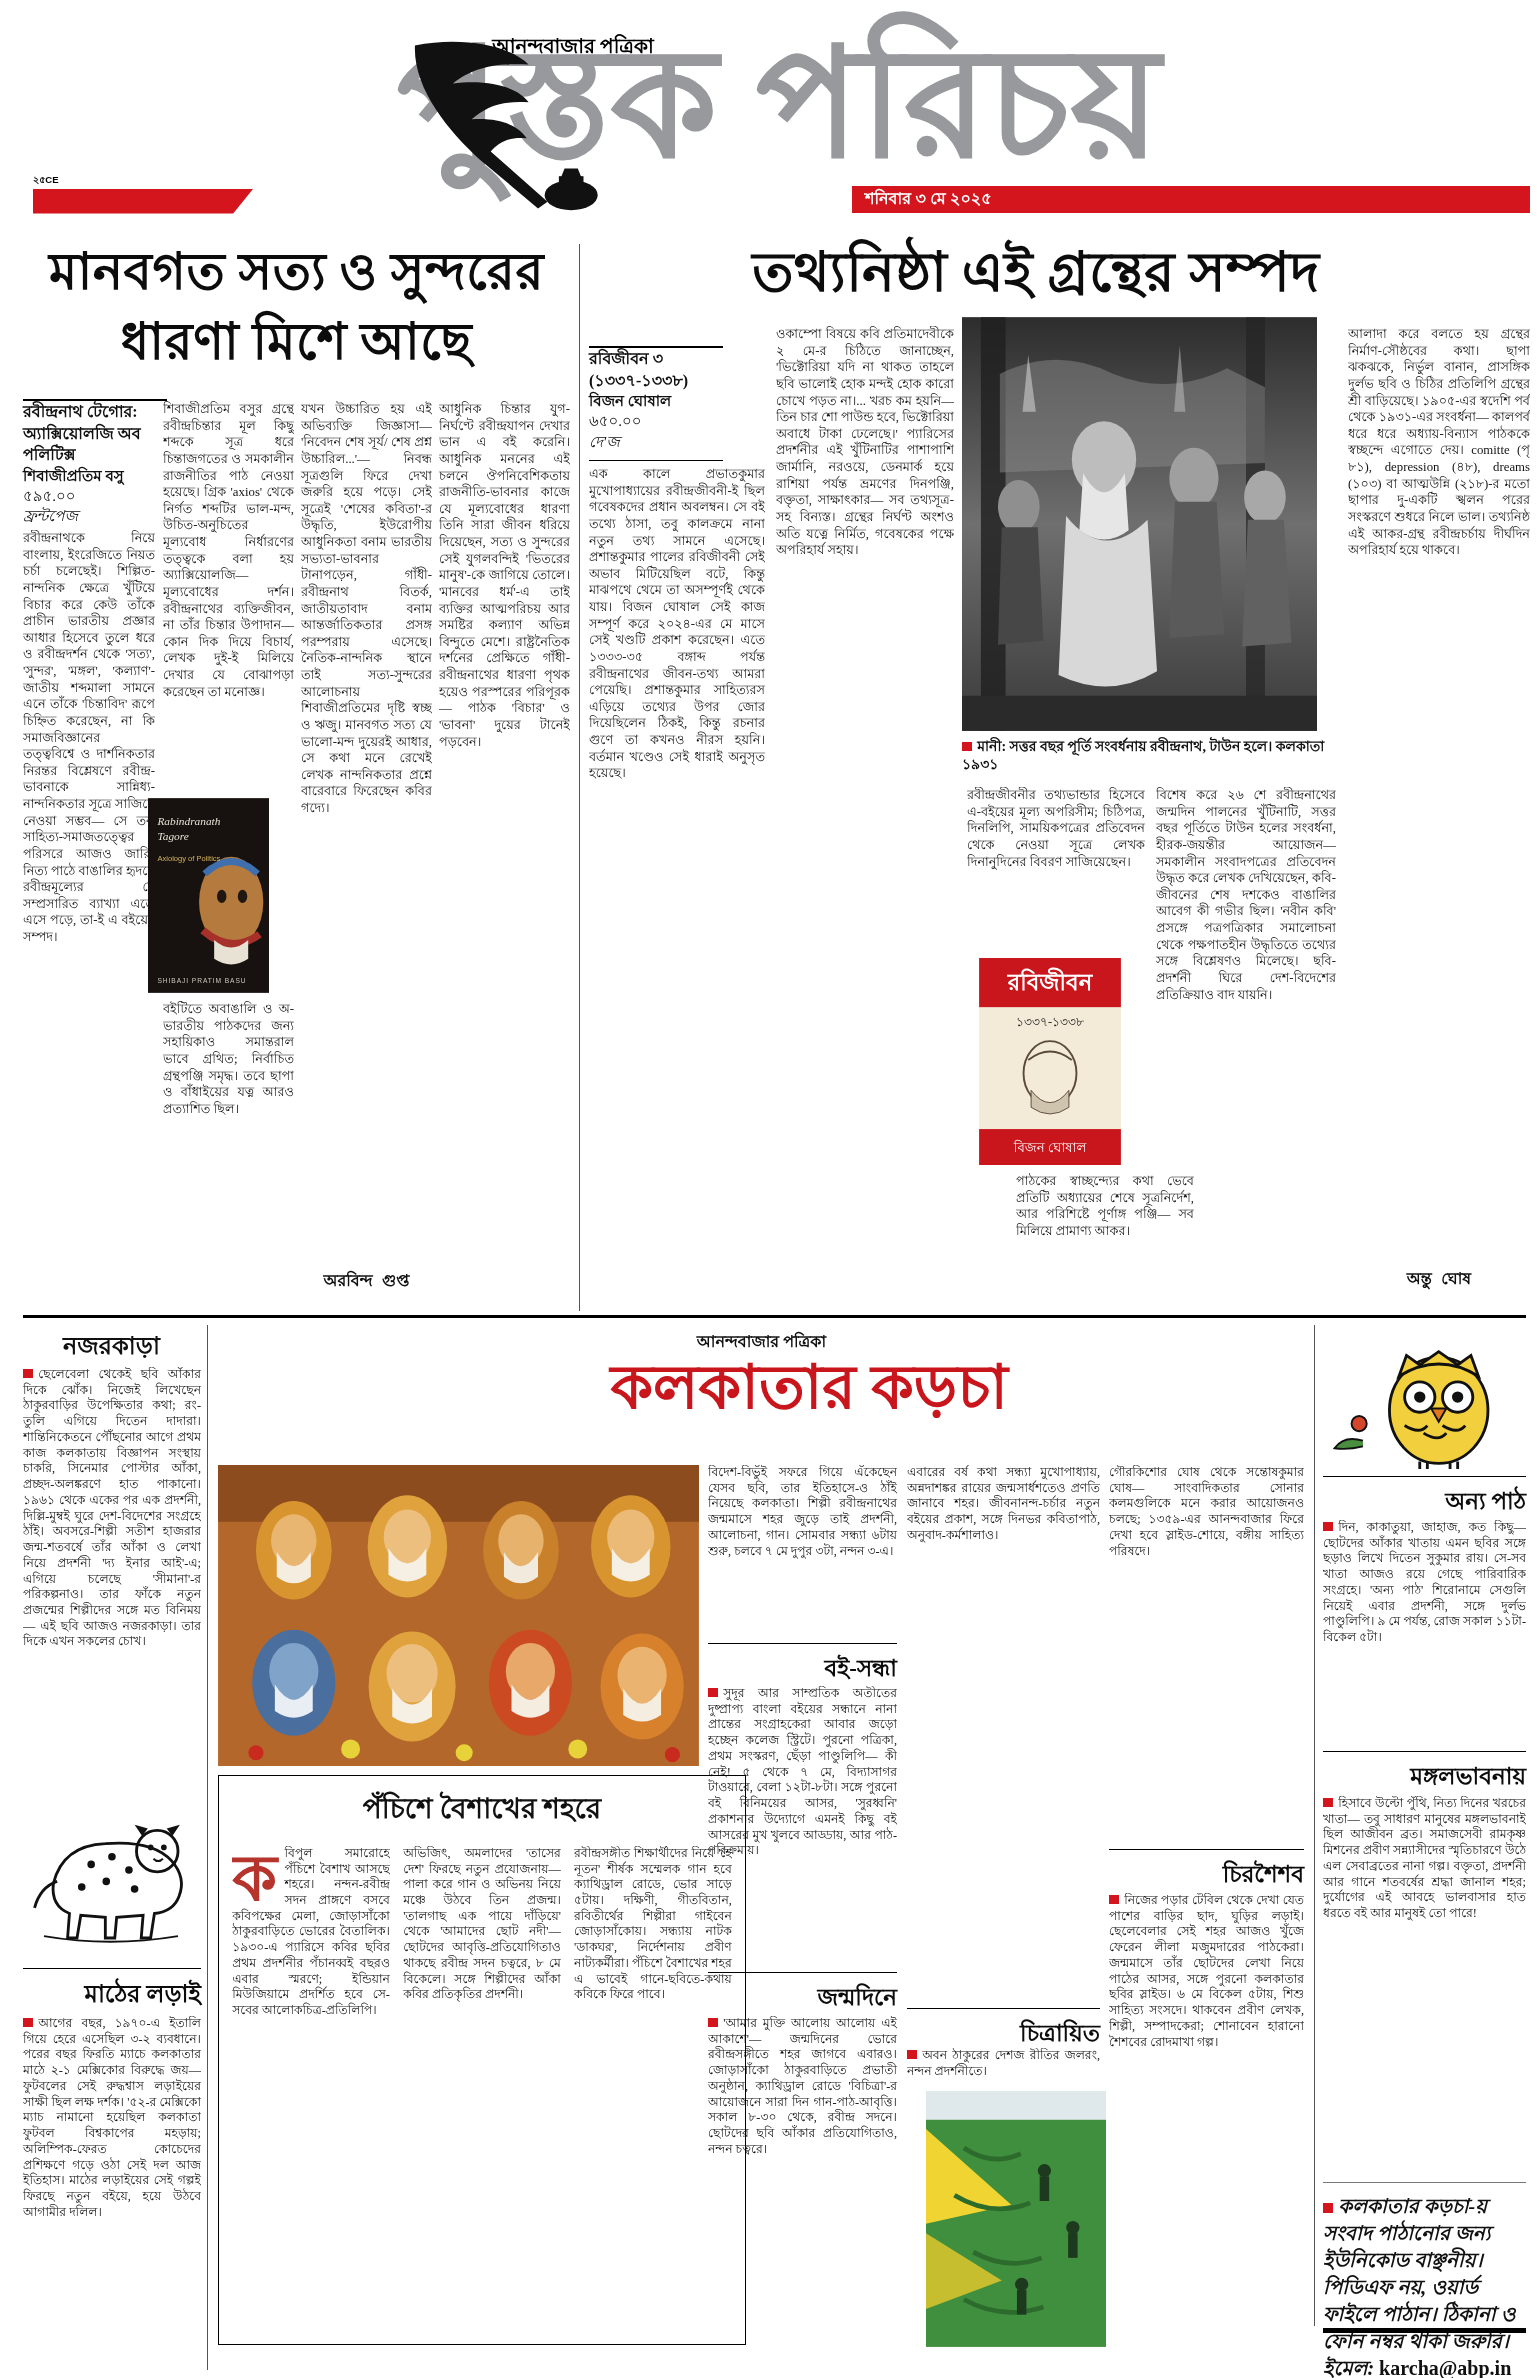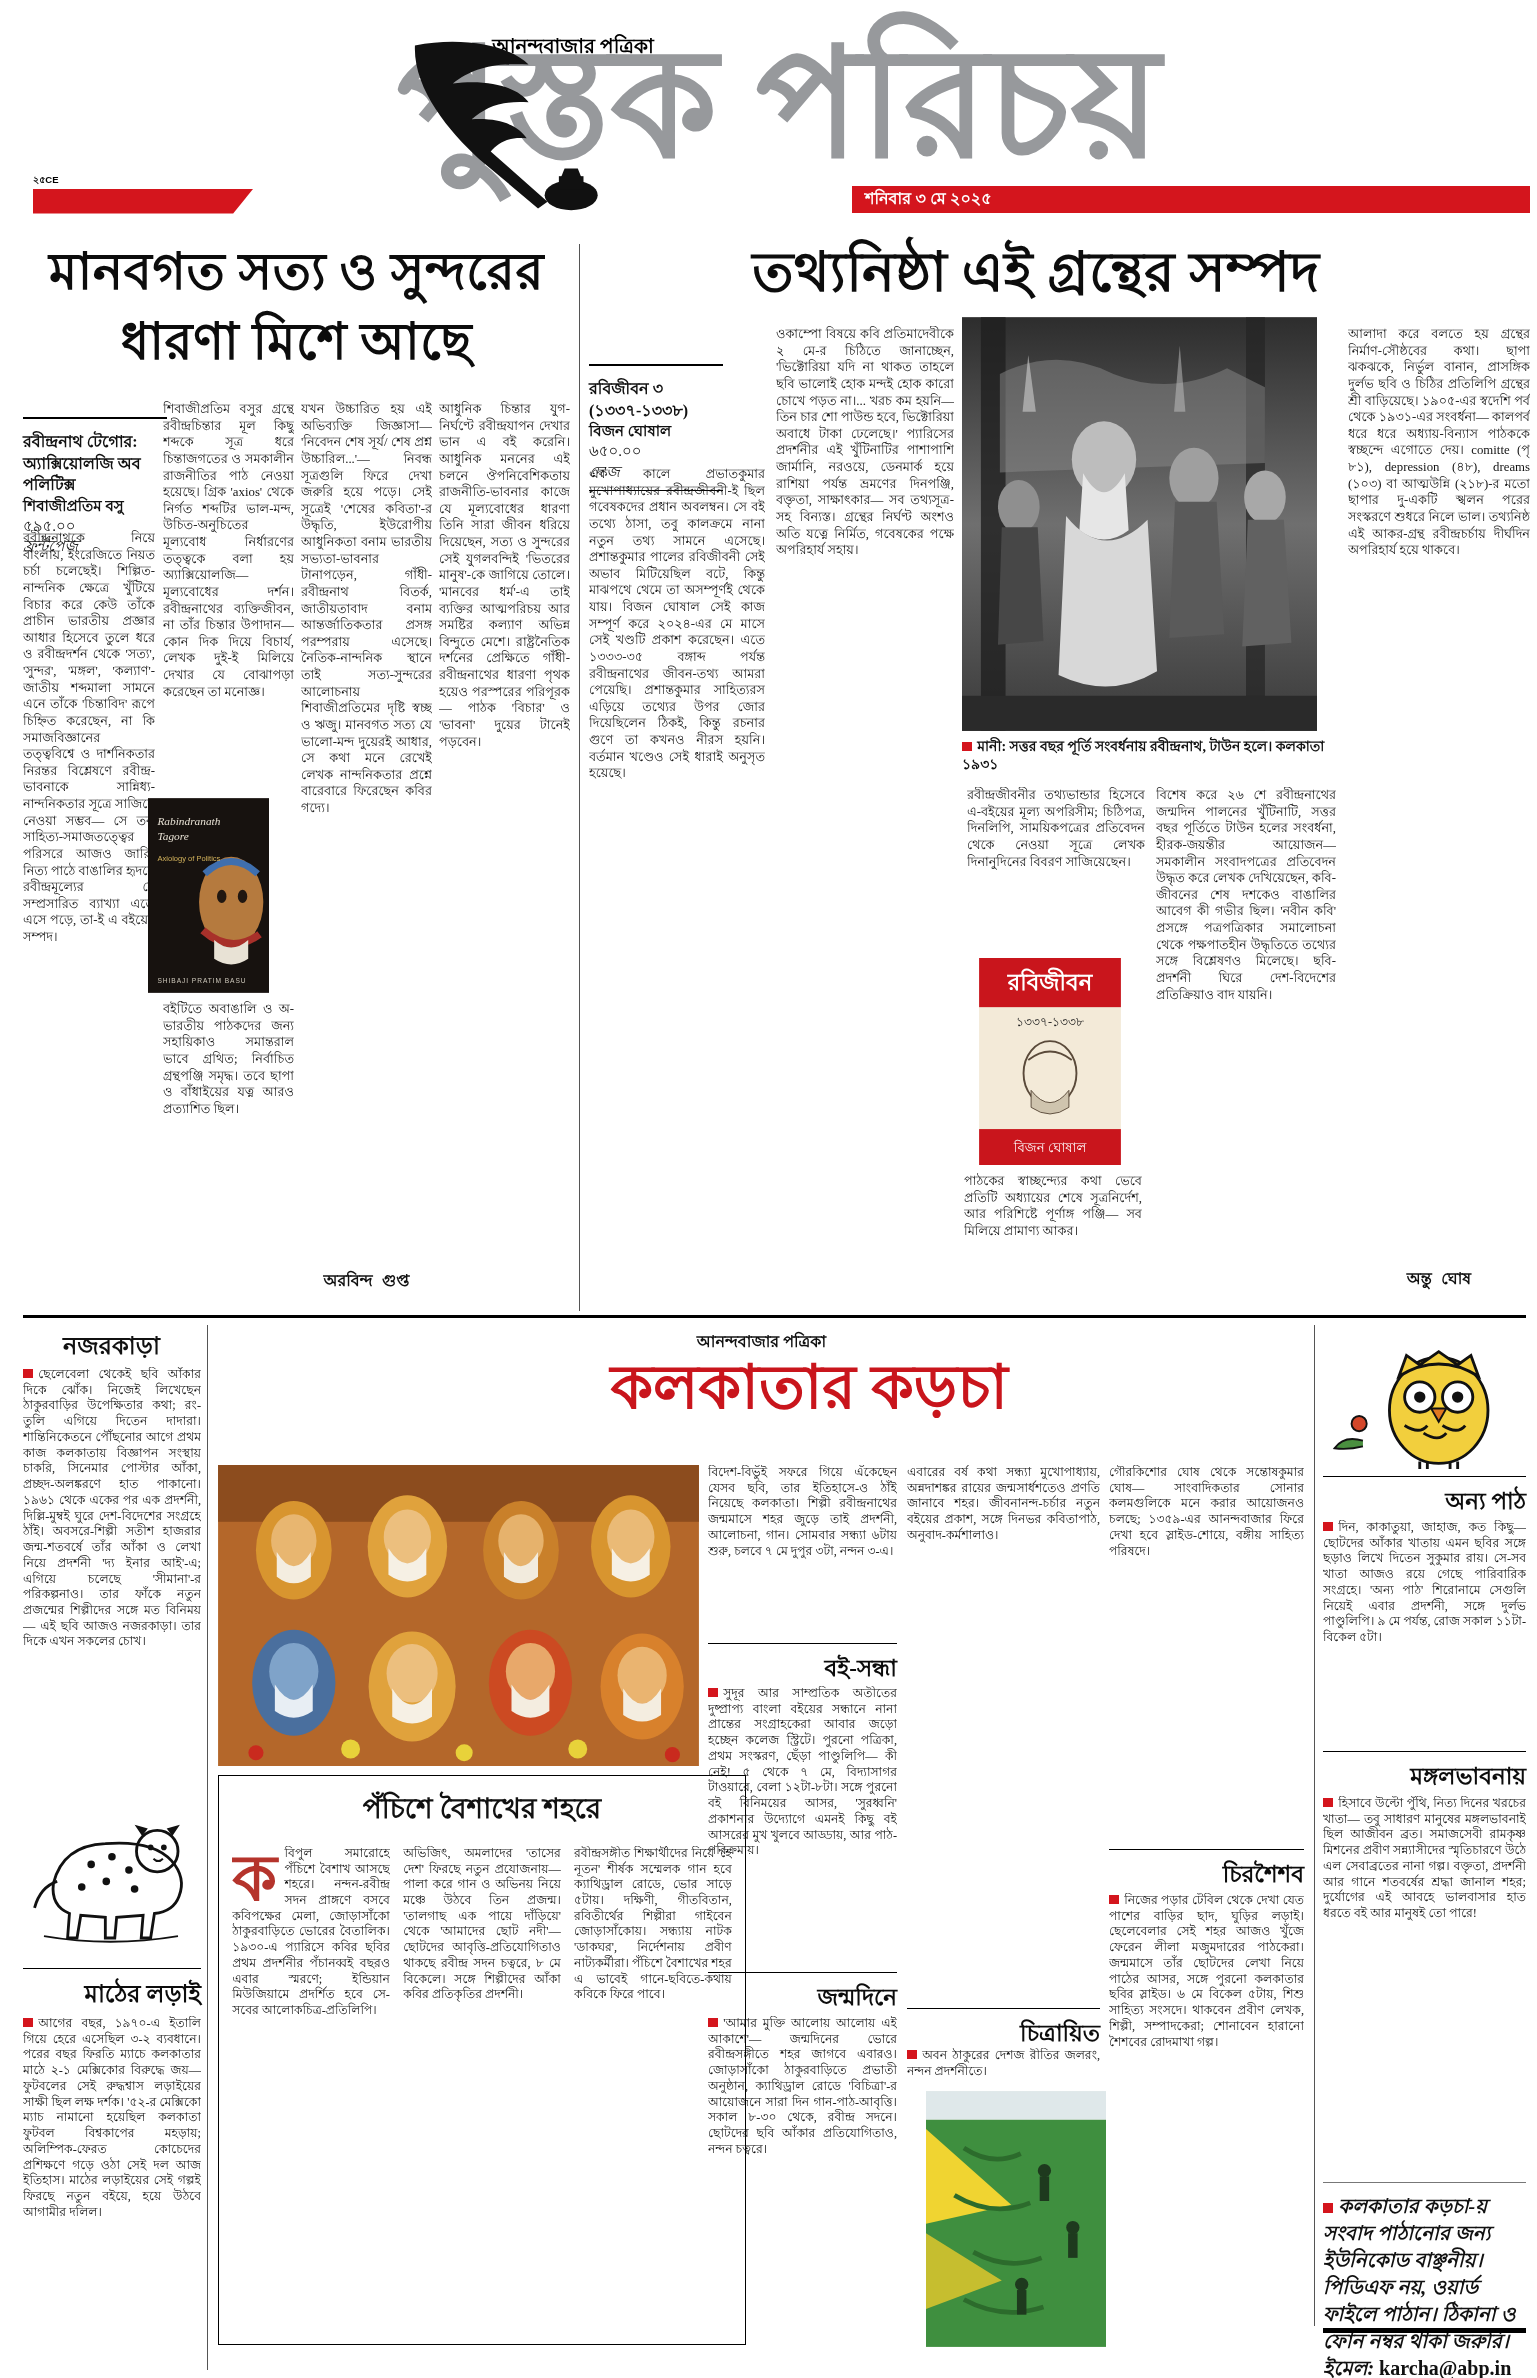--- a/index.html
+++ b/index.html
@@ -5,21 +5,21 @@
   html,body{margin:0;padding:0;background:#e9e9e9;}
   .page{position:relative;width:1538px;height:2378px;background:#fff;margin:0 auto;overflow:hidden;
         font-family:"Liberation Serif",serif;color:#111;}
   .abs{position:absolute;}
   .bodytext{font-size:12.8px;line-height:1.3;text-align:justify;overflow:hidden;color:#141414;}
   .smalltext{font-size:12.3px;line-height:1.28;text-align:justify;overflow:hidden;color:#141414;}
   .headline{font-weight:bold;color:#0c0c0c;letter-spacing:0.5px;}
   .sec-head{font-weight:bold;font-size:23px;color:#0c0c0c;border-top:1.9px solid #000;padding-top:5.7px;text-align:right;}
   .sq{display:inline-block;width:9.5px;height:9.5px;background:#d4151d;margin-right:5.7px;}
   .rule-v{background:#555;width:0.9px;}
-  .info-block{border-top:2.4px solid #000;padding-top:12px;font-size:15px;line-height:1.35;margin-top:18px;}
+  .info-block{border-top:2.4px solid #000;padding-top:0;font-size:15px;line-height:1.35;}
   .info-title{font-weight:bold;font-size:16px;}
   .info-author{font-weight:bold;}
   .info-pub{font-style:italic;}
   .signature{font-weight:bold;font-size:16px;text-align:center;font-family:Liberation Mono, monospace;}
   .caption{font-size:14px;font-weight:bold;line-height:1.25;}
   .boxed{border:1.9px solid #000;}
   .dropcap{float:left;font-size:64px;line-height:.9;font-weight:bold;color:#b5342c;margin:3.8px 7.6px 0 0;}
   .datebar{background:#d4151d;color:#fff;font-weight:bold;font-size:16px;line-height:26.5px;padding-left:13px;
            font-family:"Liberation Sans",sans-serif;}
   .gray-title{color:#97999c;font-weight:bold;white-space:nowrap;}
@@ -140,21 +140,21 @@
       <text x="75" y="34" text-anchor="middle" font-size="24" font-weight="bold" fill="#ffffff" font-family="Liberation Serif,serif">রবিজীবন</text>
       <text x="75" y="72" text-anchor="middle" font-size="13" fill="#222" font-family="Liberation Serif,serif">১৩৩৭-১৩৩৮</text>
       <ellipse cx="75" cy="122" rx="28" ry="34" fill="none" stroke="#5a4a3a" stroke-width="2"></ellipse>
       <path d="M55,140 q20,26 40,0 l0,18 q-20,14 -40,0 Z" fill="#cfc4ae" stroke="#5a4a3a"></path>
       <path d="M52,108 q23,-18 46,0" stroke="#5a4a3a" stroke-width="2" fill="none"></path>
       <rect y="181" width="150" height="38" fill="#c9151c"></rect>
       <text x="75" y="205" text-anchor="middle" font-size="14" fill="#ffffff" font-family="Liberation Serif,serif">বিজন ঘোষাল</text>
     </svg>
   </div>
 
-  <div class="abs bodytext" style="left:964px;top:1173px;width:178px;height:134px;">পাঠকের স্বাচ্ছন্দ্যের কথা ভেবে প্রতিটি অধ্যায়ের শেষে সূত্রনির্দেশ, আর পরিশিষ্টে পূর্ণাঙ্গ পঞ্জি— সব মিলিয়ে প্রামাণ্য আকর।</div>
+  <div class="abs bodytext" style="left:1016px;top:1173px;width:178px;height:134px;">পাঠকের স্বাচ্ছন্দ্যের কথা ভেবে প্রতিটি অধ্যায়ের শেষে সূত্রনির্দেশ, আর পরিশিষ্টে পূর্ণাঙ্গ পঞ্জি— সব মিলিয়ে প্রামাণ্য আকর।</div>
   <div class="abs bodytext" style="left:1156px;top:787px;width:180px;height:522px;">বিশেষ করে ২৬ শে রবীন্দ্রনাথের জন্মদিন পালনের খুঁটিনাটি, সত্তর বছর পূর্তিতে টাউন হলের সংবর্ধনা, হীরক-জয়ন্তীর আয়োজন— সমকালীন সংবাদপত্রের প্রতিবেদন উদ্ধৃত করে লেখক দেখিয়েছেন, কবি-জীবনের শেষ দশকেও বাঙালির আবেগ কী গভীর ছিল। 'নবীন কবি' প্রসঙ্গে পত্রপত্রিকার সমালোচনা থেকে পক্ষপাতহীন উদ্ধৃতিতে তথ্যের সঙ্গে বিশ্লেষণও মিলেছে। ছবি-প্রদর্শনী ঘিরে দেশ-বিদেশের প্রতিক্রিয়াও বাদ যায়নি।</div>
   <div class="abs bodytext" style="left:1348px;top:326px;width:182px;height:927px;">আলাদা করে বলতে হয় গ্রন্থের নির্মাণ-সৌষ্ঠবের কথা। ছাপা ঝকঝকে, নির্ভুল বানান, প্রাসঙ্গিক দুর্লভ ছবি ও চিঠির প্রতিলিপি গ্রন্থের শ্রী বাড়িয়েছে। ১৯০৫-এর স্বদেশি পর্ব থেকে ১৯৩১-এর সংবর্ধনা— কালপর্ব ধরে ধরে অধ্যায়-বিন্যাস পাঠককে স্বচ্ছন্দে এগোতে দেয়। comitte (পৃ ৮১), depression (৪৮), dreams (১০৩) বা আত্মউন্নি (২১৮)-র মতো ছাপার দু-একটি স্খলন পরের সংস্করণে শুধরে নিলে ভাল। তথ্যনিষ্ঠ এই আকর-গ্রন্থ রবীন্দ্রচর্চায় দীর্ঘদিন অপরিহার্য হয়ে থাকবে।</div>
   <div class="abs signature" style="left:1348px;top:1266px;width:182px;">অন্তু ঘোষ</div>
 
   <div class="abs" style="left:23px;top:1315px;width:1503px;height:2.8px;background:#000;"></div>
 
   <div class="abs rule-v" style="left:207px;top:1325px;height:1045px;"></div>
   <div class="abs rule-v" style="left:1314px;top:1325px;height:1001px;"></div>
 
   <div class="abs" style="left:23px;top:1327px;width:178px;font-weight:bold;font-size:24px;margin-left:40px;">নজরকাড়া</div>

